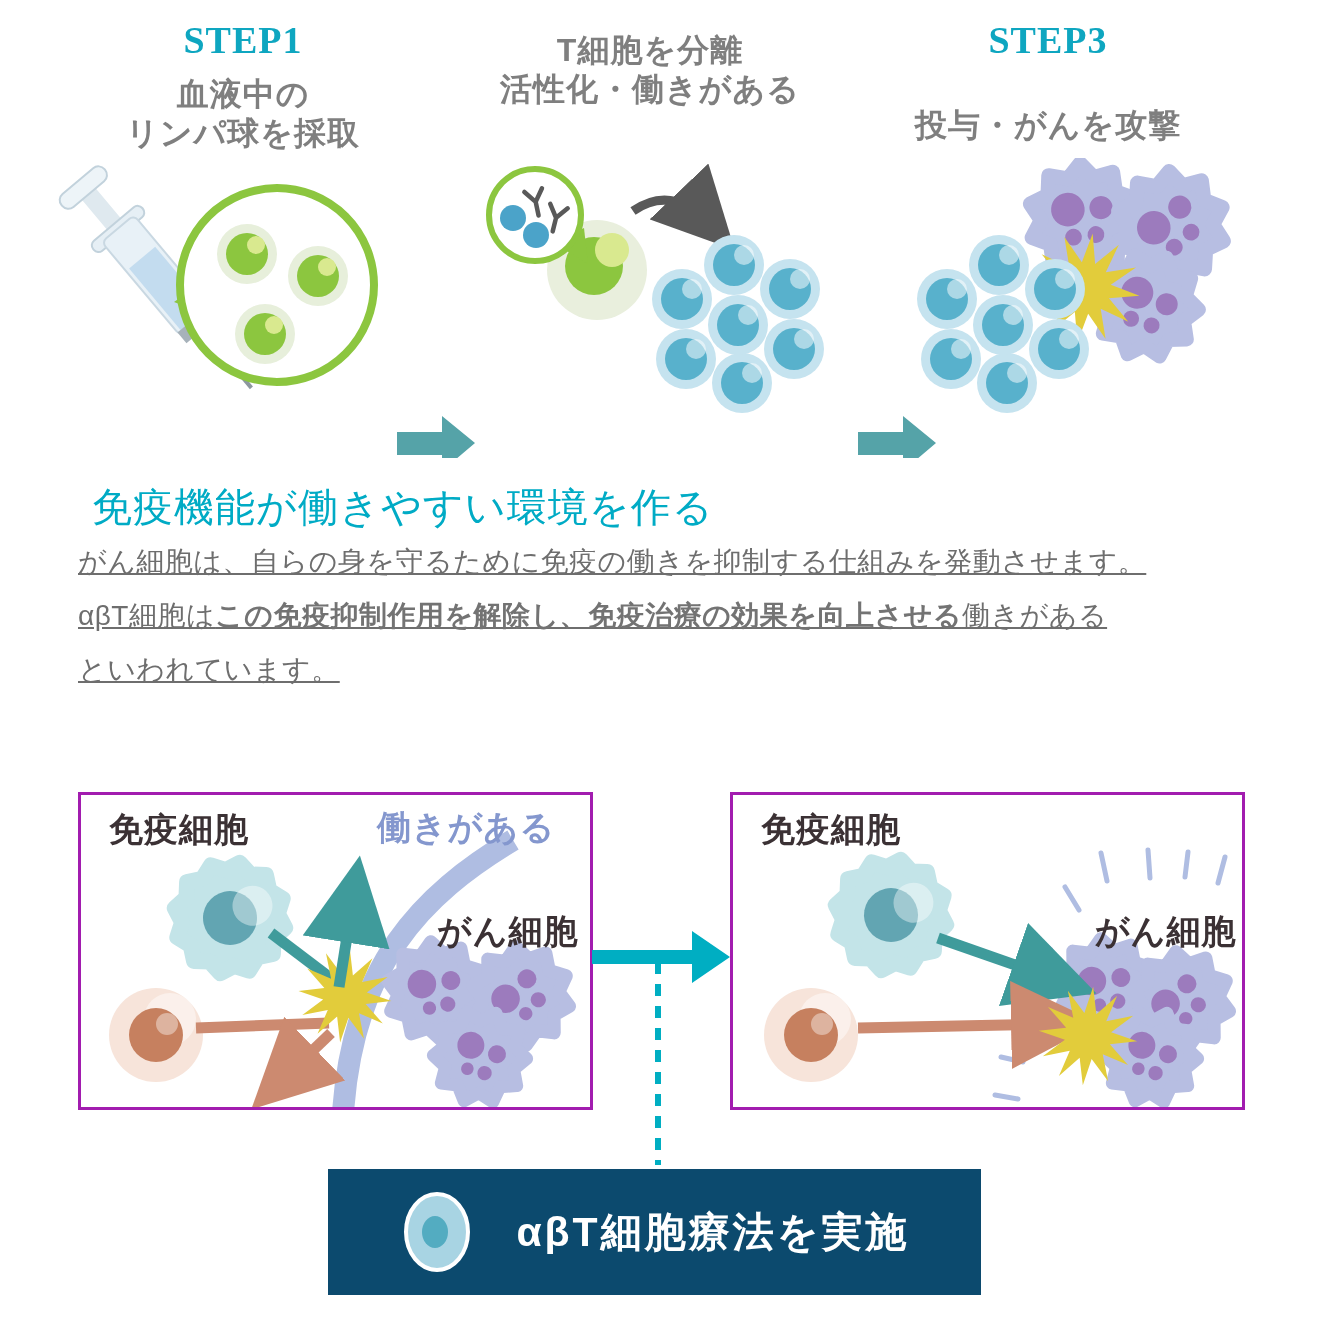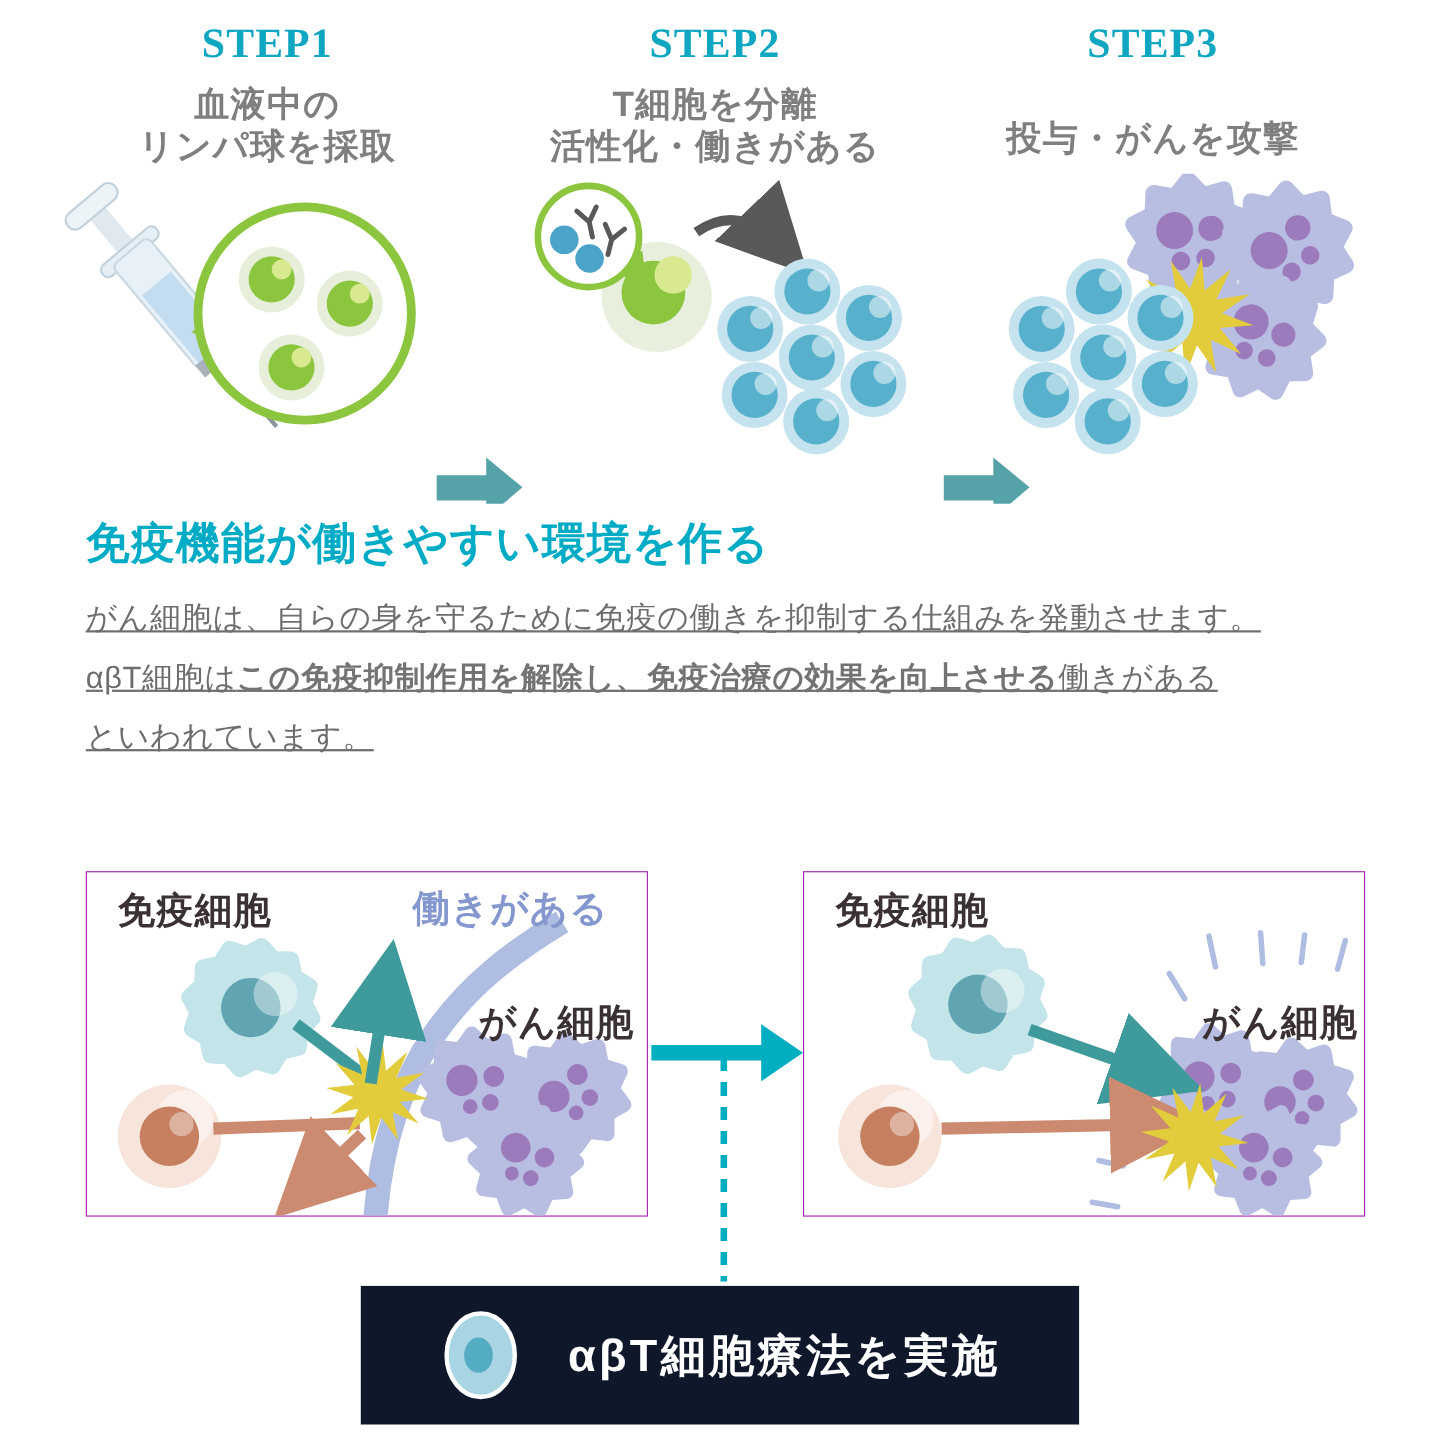--- a/index.html
+++ b/index.html
@@ -4,44 +4,43 @@
 <style>
   html,body{margin:0;padding:0;background:#ffffff;}
   .canvas{position:relative;width:1256px;height:1320px;background:#ffffff;overflow:hidden;
           font-family:"Liberation Sans","DejaVu Sans",sans-serif;border-radius:18px;}
   .abs{position:absolute;}
   .step{text-align:center;width:380px;}
   .step-title{font-family:"Liberation Serif","DejaVu Serif",serif;font-weight:700;
               font-size:38px;letter-spacing:1px;color:#0ea6c0;line-height:44px;}
   .step-desc{margin-top:13px;font-size:32px;font-weight:700;color:#7f7f7f;line-height:39px;letter-spacing:1px;}
   .step-desc.single{margin-top:44px;}
-  .section-heading{margin:0;font-size:40px;font-weight:700;color:#00abc5;letter-spacing:1px;}
+  .section-heading{margin:14px;font-size:40px;font-weight:400;color:#00abc5;letter-spacing:1px;}
   .paragraph{font-size:28px;color:#6e6e6e;line-height:54px;letter-spacing:0.5px;text-decoration:underline;}
   .hl{color:#737373;font-weight:700;}
-  .diagram-box{border:1px solid #a21caf;background:#ffffff;text-align:right;}
+  .diagram-box{border:3px solid #a21caf;background:#ffffff;text-align:right;}
   .box-label{position:absolute;font-size:34px;font-weight:700;color:#3b3134;letter-spacing:1px;white-space:nowrap;}
   .box-label.periwinkle{color:#8497ce;}
   .dashed-line{width:6px;background:repeating-linear-gradient(to bottom,#00aec2 0 12px,transparent 12px 22px);}
-  .banner{background:#0f172a;display:flex;align-items:center;justify-content:center;gap:41px;}
+  .banner{background:#0c4a6e;display:flex;align-items:center;justify-content:center;gap:41px;}
   .banner-label{color:#ffffff;font-size:41px;font-weight:700;letter-spacing:3px;white-space:nowrap;}
 </style>
 </head>
 <body>
 
 <div class="canvas">
 
   <div class="abs step" style="left:53px;top:18px;">
     <div class="step-title">STEP1</div>
     <div class="step-desc">
       <div>血液中の</div>
       <div>リンパ球を採取</div>
     </div>
   </div>
   <div class="abs step" style="left:460px;top:18px;">
-    <div class="step-title">STEP2</div>
     <div class="step-desc">
       <div>T細胞を分離</div>
       <div>活性化・働きがある</div>
     </div>
   </div>
   <div class="abs step" style="left:858px;top:18px;">
     <div class="step-title">STEP3</div>
     <div class="step-desc single">
       <div>投与・がんを攻撃</div>
     </div>

